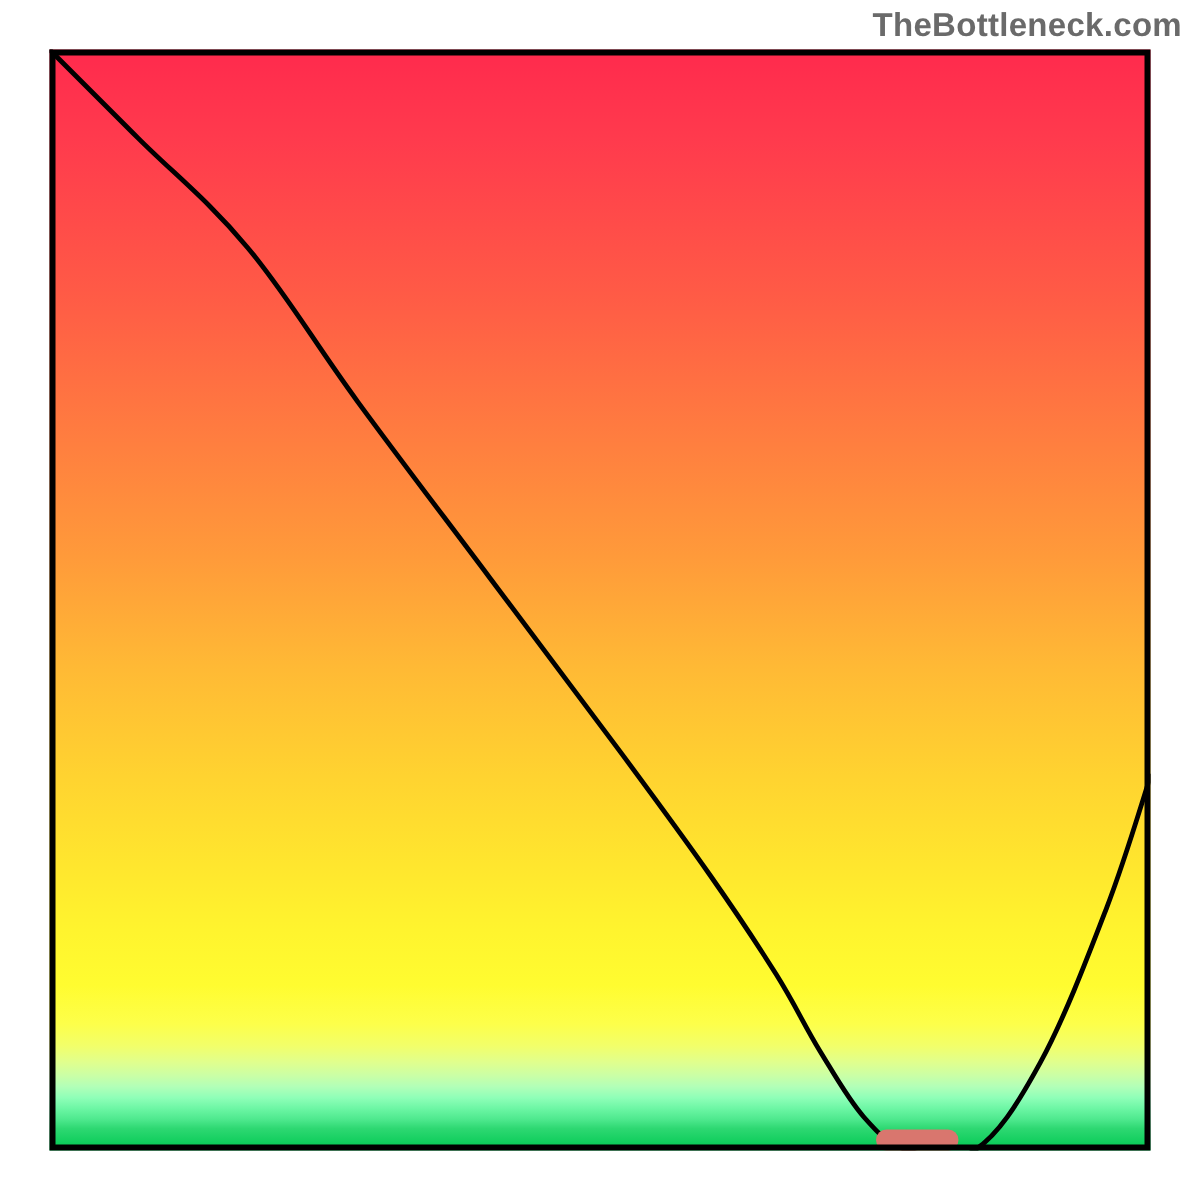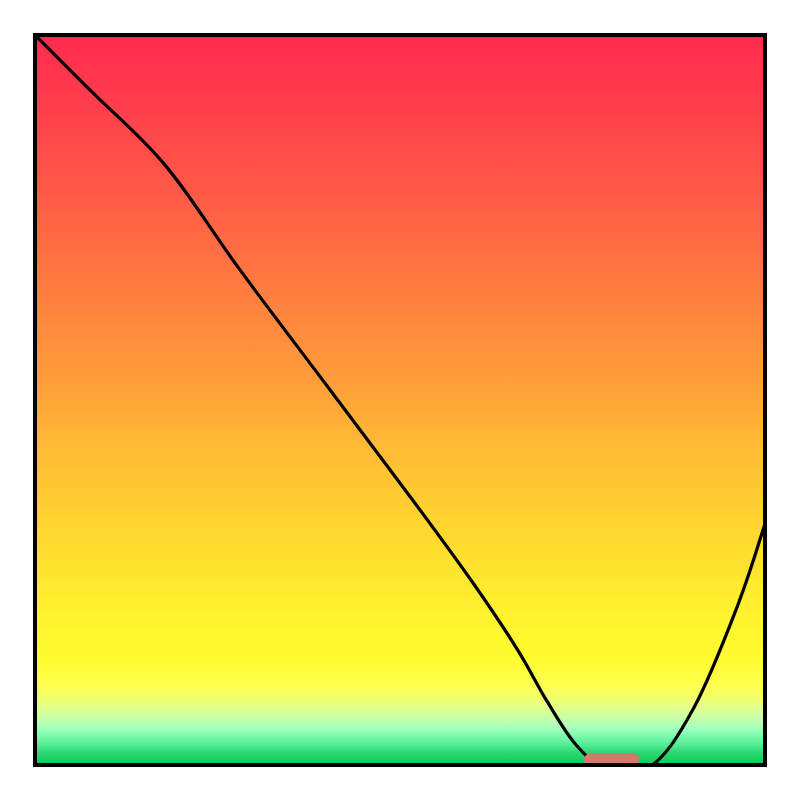--- a/index.html
+++ b/index.html
@@ -83,20 +83,21 @@
   .marker {
     position: absolute;
     background: #d9766e;
     border-radius: 8px;
   }
 </style>
 </head>
 <body>
 
 <div class="stage">
+  <div class="watermark">TheBottleneck.com</div>
 
   <div class="plot">
     <svg class="curve-svg" viewBox="0 0 734 734" preserveAspectRatio="none">
       <path id="curve-path" class="curve-path" d="M 0.00 0.00 C 10.57 10.57, 34.94 34.94, 58.72 58.72 C 82.50 82.50, 105.70 100.41, 132.12 132.12 C 158.54 163.83, 176.45 195.24, 205.52 234.88 C 234.59 274.52, 261.89 310.04, 293.60 352.32 C 325.31 394.60, 355.26 434.09, 381.68 469.76 C 408.10 505.43, 421.90 524.08, 440.40 550.50 C 458.90 576.92, 471.23 595.42, 484.44 616.56 C 497.65 637.70, 503.23 650.76, 513.80 667.94 C 524.37 685.12, 532.59 700.09, 543.16 711.98 C 553.73 723.87, 559.31 730.04, 572.52 734.00 C 585.73 737.96, 600.71 744.57, 616.56 734.00 C 632.41 723.43, 644.75 704.35, 660.60 675.28 C 676.45 646.21, 691.43 606.87, 704.64 572.52 C 717.85 538.17, 728.72 500.29, 734.00 484.44"></path>
     </svg>
     <div id="marker" class="marker" style="left: 550.5px; width: 55.05px; top: 720px; height: 14px; background: rgb(217, 118, 110);"></div>
   </div>
 
   <div class="frame"></div>
 </div>

